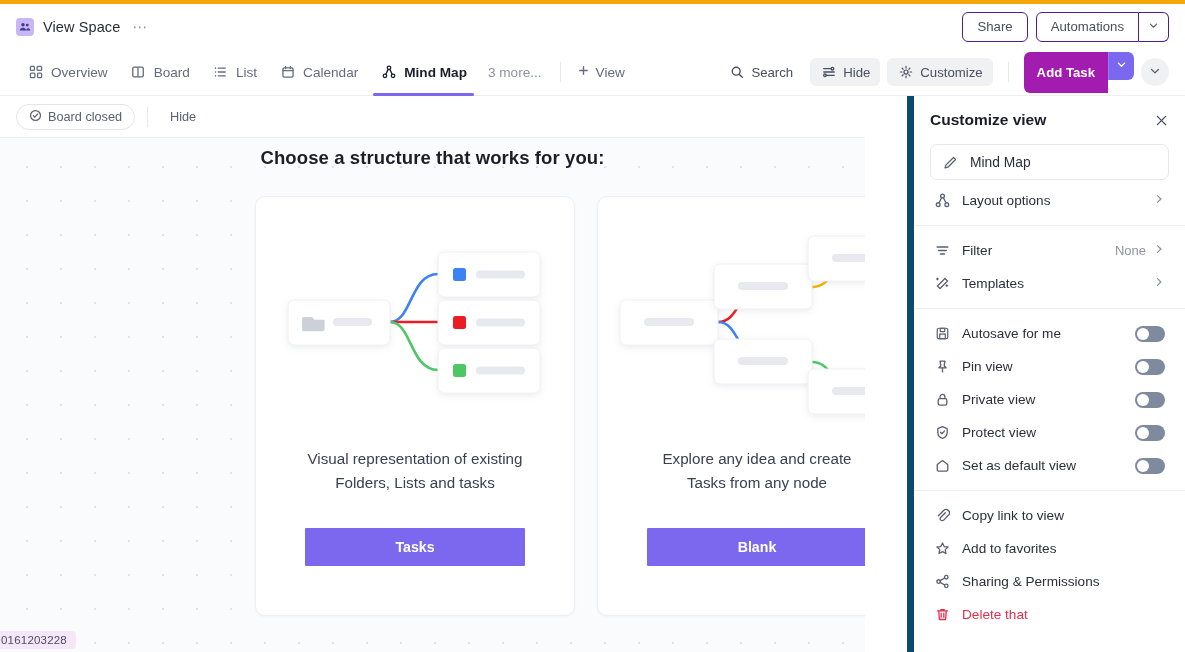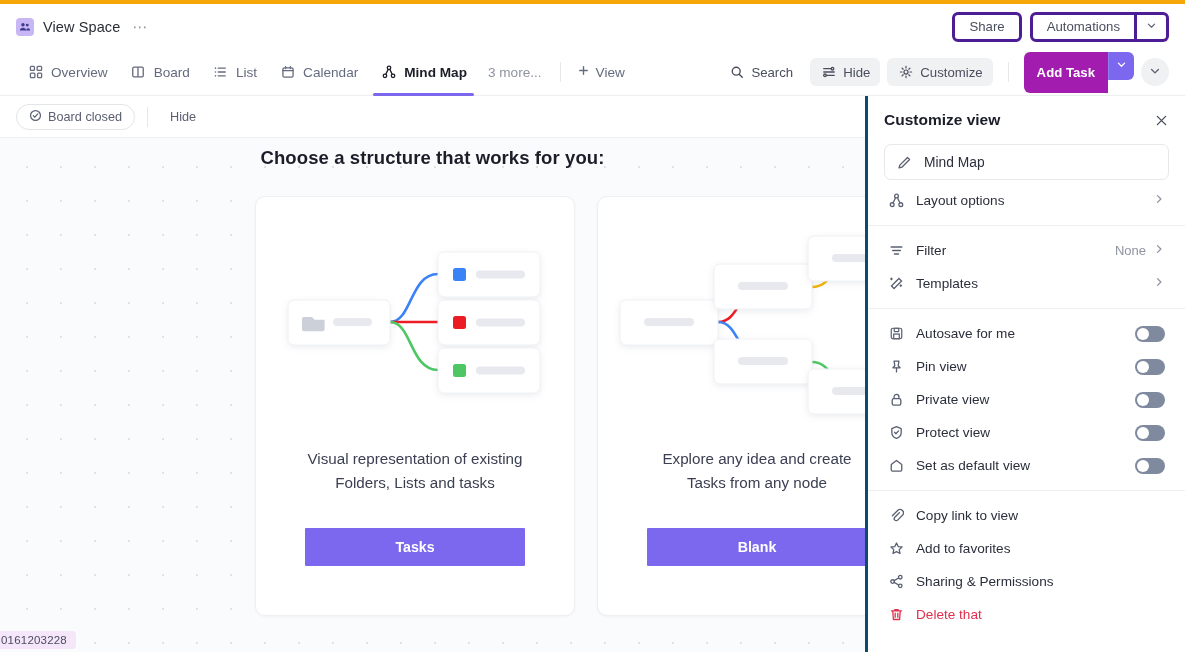--- a/index.html
+++ b/index.html
@@ -23,21 +23,21 @@
   .space-avatar {
     width: 18px; height: 18px; border-radius: 4px;
     background: #C8B6F5; display: flex; align-items: center; justify-content: center;
     flex: none;
   }
   .space-avatar svg { display: block; }
   .space-title { font-size: 14.5px; color: #292D34; font-weight: 500; letter-spacing: .1px;}
   .space-dots { color: #8E93A1; font-size: 15px; letter-spacing: 1px; margin-left: 3px; cursor: pointer;}
   .header-right { margin-left: auto; display: flex; align-items: center; gap: 8px; }
   .btn-outline {
-    height: 30px; border: 3px solid #4c1d95; border-radius: 6px;
+    height: 30px; border: 1px solid #4c1d95; border-radius: 6px;
     background: #fff; color: #4A4F5E; font-size: 13.2px;
     padding: 0 14px; display: flex; align-items: center; cursor: pointer;
     font-family: inherit;
   }
   .split { display: flex; }
   .split .btn-outline:first-child { border-top-right-radius: 0; border-bottom-right-radius: 0; }
   .split .split-caret {
     border-top-left-radius: 0; border-bottom-left-radius: 0; border-left: none;
     padding: 0 9px;
   }
@@ -131,22 +131,22 @@
 
   
   .id-badge {
     position: absolute; left: -8px; bottom: 3px;
     background: #F6E6FA; color: #4A4F5E; font-size: 11.5px;
     padding: 3px 9px; border-radius: 4px; letter-spacing: .2px;
   }
 
   
   .panel {
-    position: absolute; right: 0; top: 96px; width: 320px; height: 556px;
-    background: #fff; border-left: 3px solid #0c4a6e;
+    position: absolute; right: 0; top: 96px; width: 278px; height: 556px;
+    background: #fff; border-left: 7px solid #0c4a6e;
     padding: 0 16px; overflow: hidden;
   }
   .panel-head {
     display: flex; align-items: center; height: 48px;
   }
   .panel-title { font-size: 15.5px; font-weight: 700; color: #1B1D28; }
   .panel-close { margin-left: auto; cursor: pointer; color: #5A6072; display: flex; }
   .name-box {
     display: flex; align-items: center; gap: 11px; height: 36px;
     border: 1px solid #E6E8EC; border-radius: 7px; padding: 0 11px;

